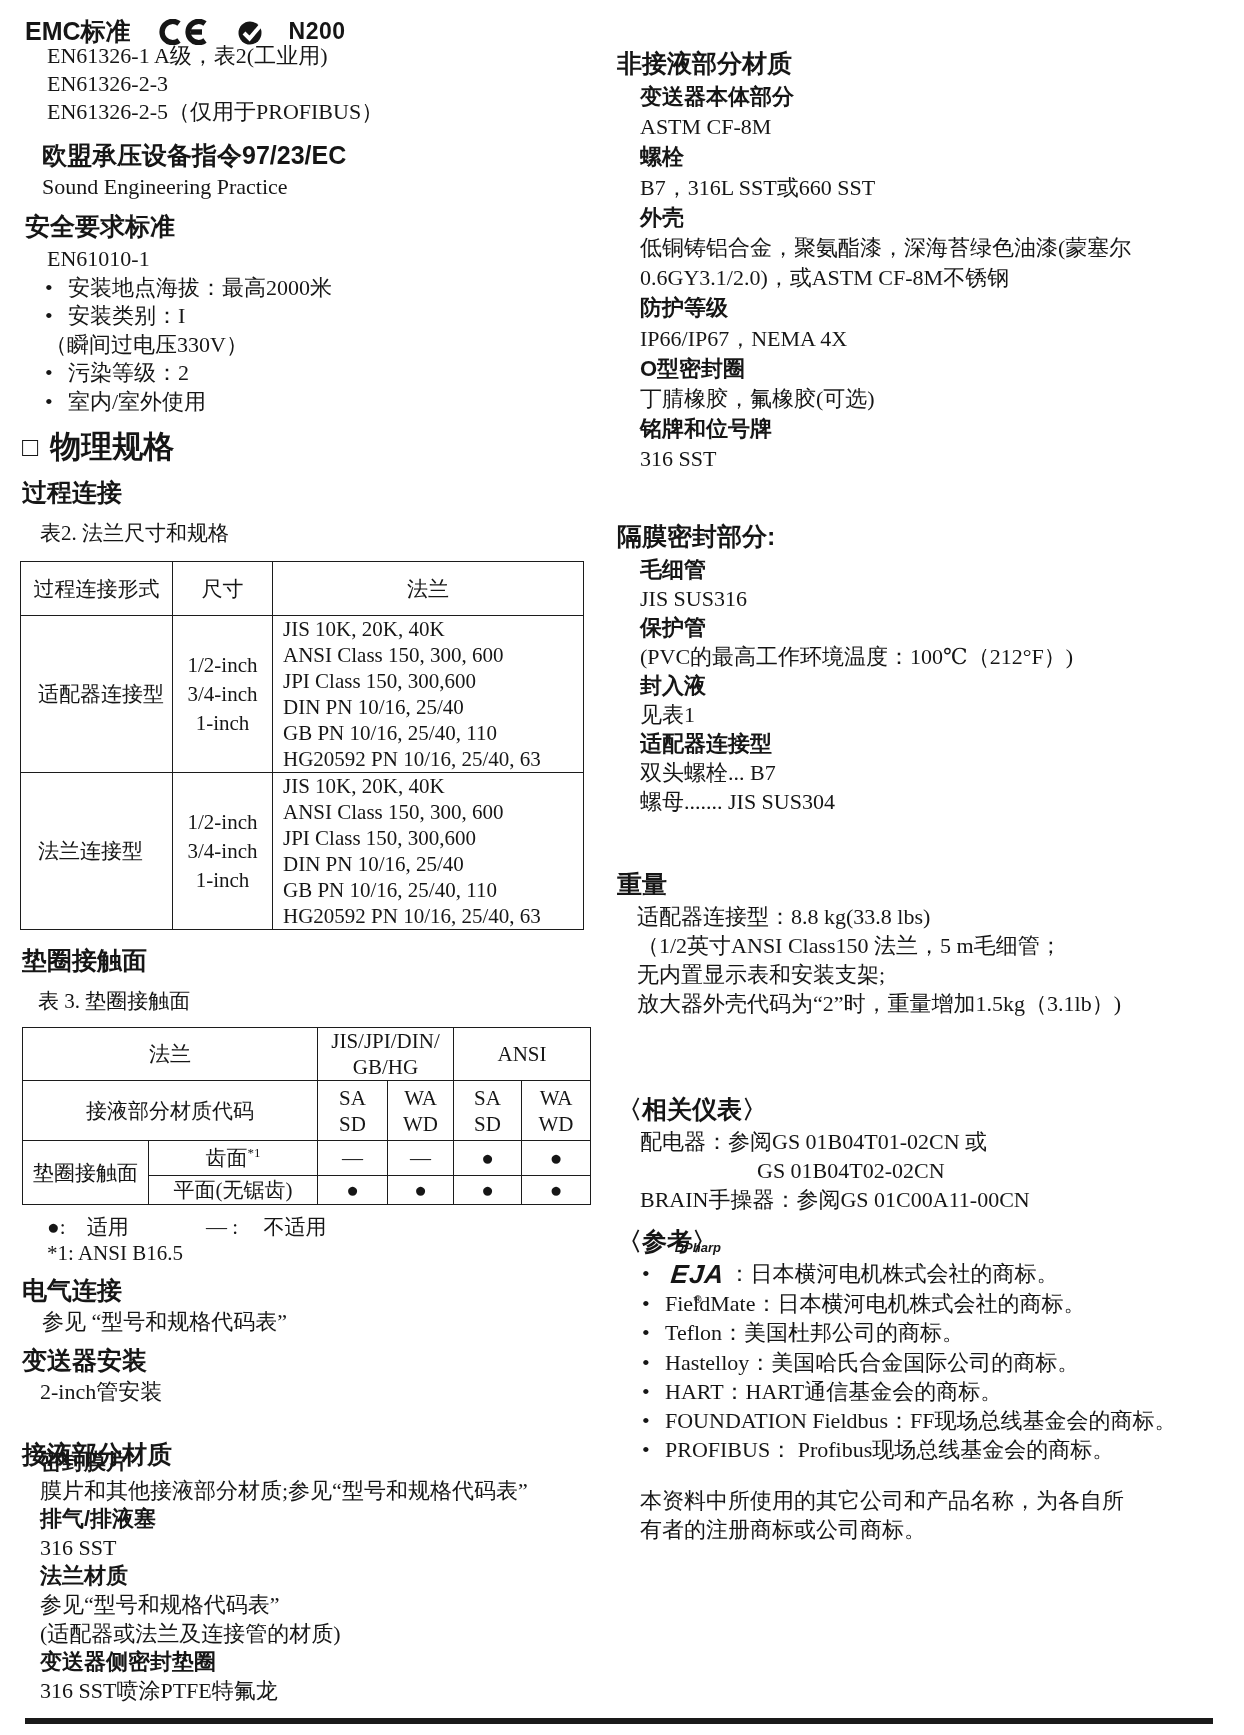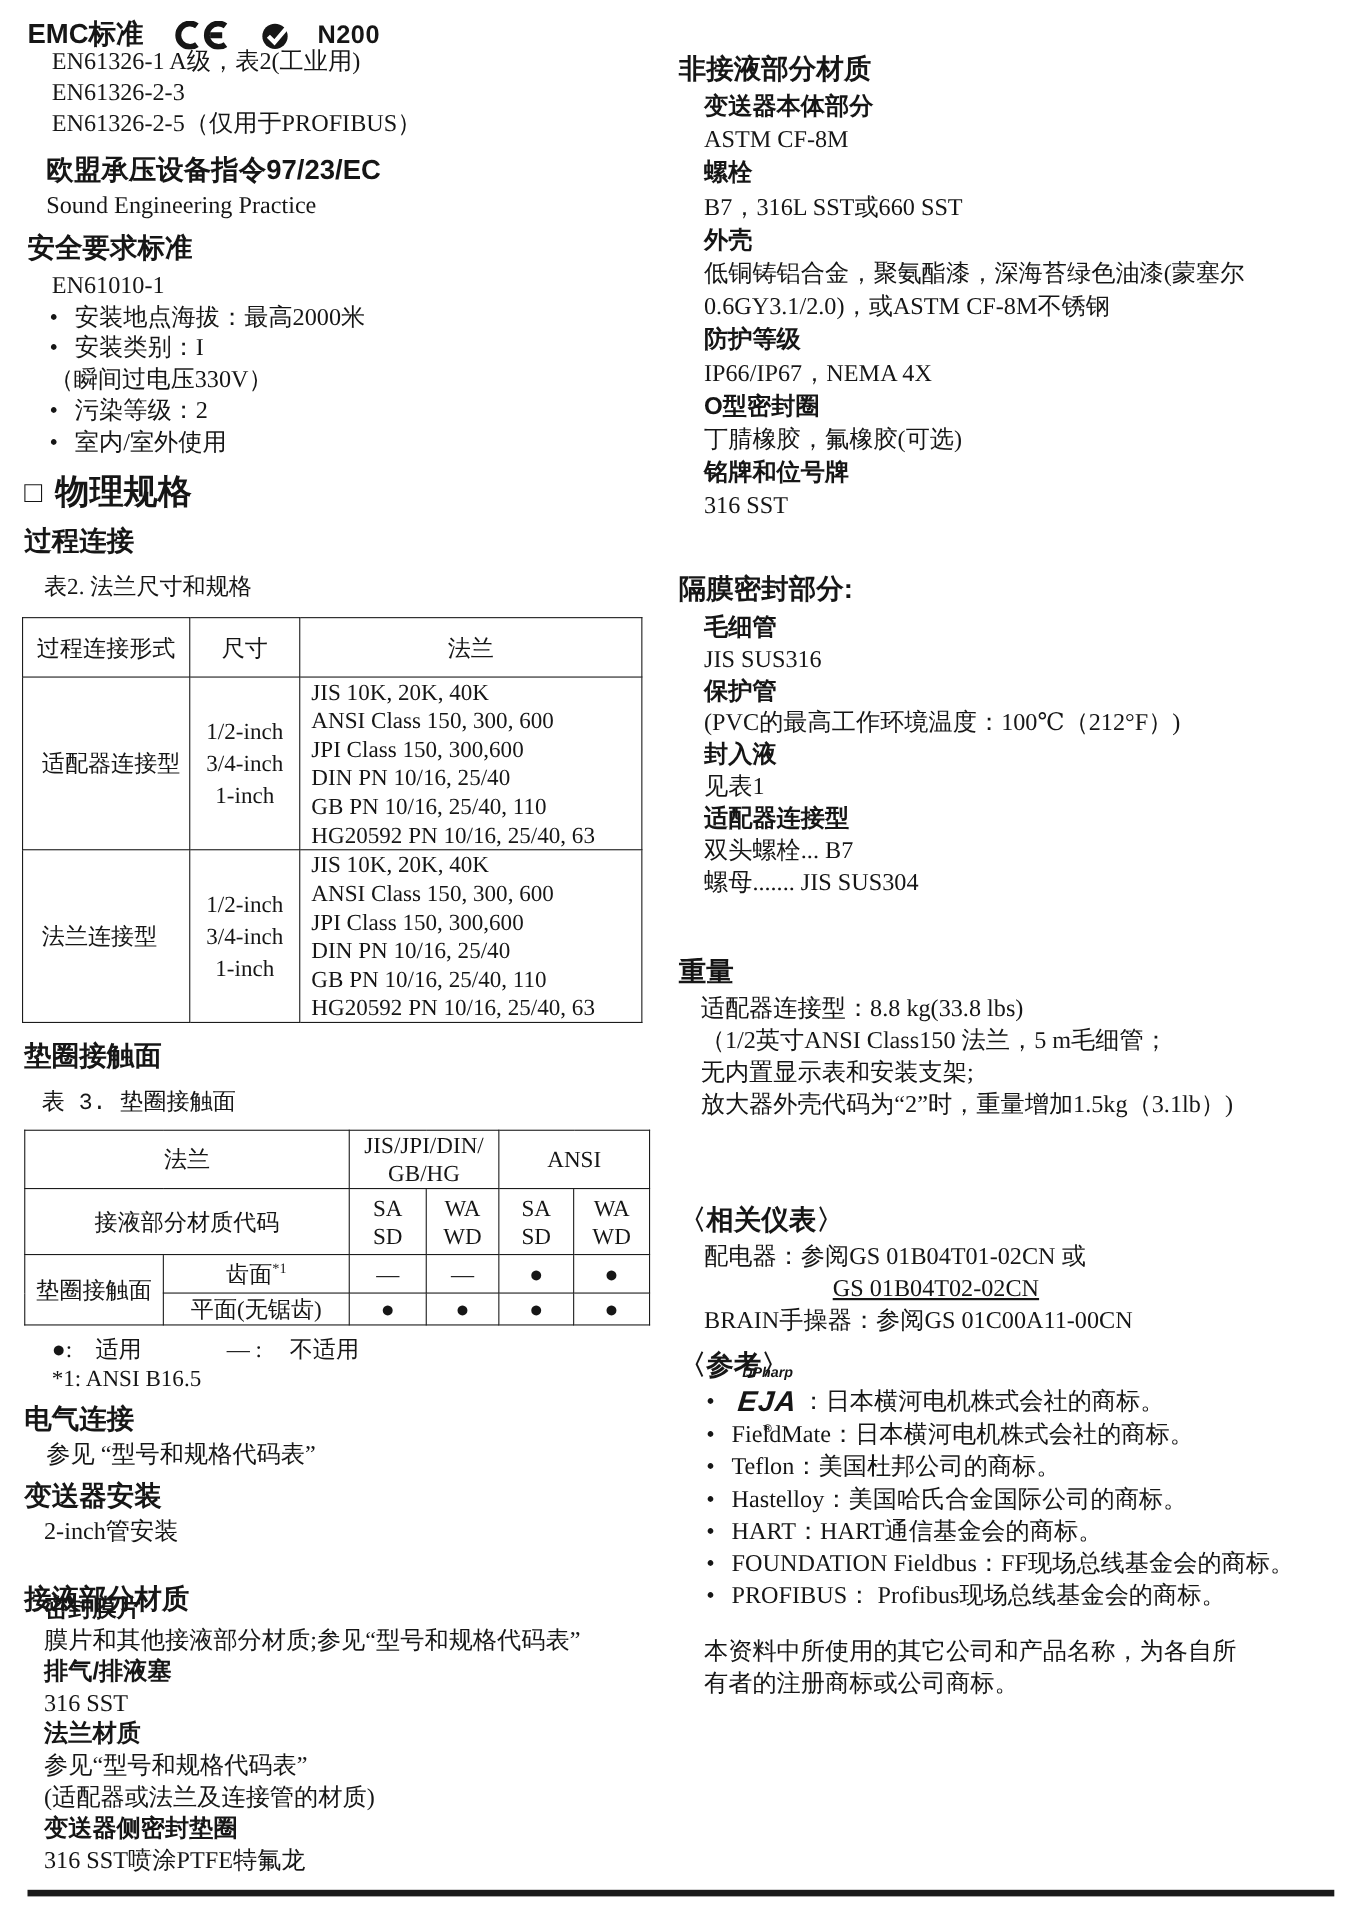--- a/index.html
+++ b/index.html
@@ -126,21 +126,21 @@
         <div>JPI Class 150, 300,600</div>
         <div>DIN PN 10/16, 25/40</div>
         <div>GB PN 10/16, 25/40, 110</div>
         <div>HG20592 PN 10/16, 25/40, 63</div>
       </td>
     </tr>
   </tbody>
     </table>
 
   <div class="abs hd h2" style="top:945px;left:22px;">垫圈接触面</div>
-  <div class="abs caption" style="top:987px;left:38px;font-family:Liberation Mono, monospace;">表 3. 垫圈接触面</div>
+  <div class="abs caption" style="top:987px;left:38px;">表 3. 垫圈接触面</div>
   <table class="t3 abs" style="top:1027px;left:22px;width:568px;">
     <colgroup>
         <col style="width:126px">
         <col style="width:169px">
         <col style="width:70px">
         <col style="width:66px">
         <col style="width:68px">
         <col style="width:69px">
       </colgroup>
     <tbody>
@@ -250,21 +250,21 @@
   <div class="abs body22" style="top:902px;left:637px;line-height:29px;">
     <div class="line">适配器连接型：8.8 kg(33.8 lbs)</div>
     <div class="line">（1/2英寸ANSI Class150 法兰，5 m毛细管；</div>
     <div class="line">无内置显示表和安装支架;</div>
     <div class="line">放大器外壳代码为“2”时，重量增加1.5kg（3.1lb）)</div>
   </div>
 
   <div class="abs hd h2" style="top:1094px;left:617px;">〈相关仪表〉</div>
   <div class="abs body22" style="top:1127px;left:640px;line-height:29px;">
     <div class="line">配电器：参阅GS 01B04T01-02CN 或</div>
-    <div class="line" style="padding-left:117px;text-decoration:underline;">GS 01B04T02-02CN</div>
+    <div class="line" style="padding-left:117px;">GS 01B04T02-02CN</div>
     <div class="line">BRAIN手操器：参阅GS 01C00A11-00CN</div>
   </div>
 
   <div class="abs hd h2" style="top:1226px;left:617px;">〈参考〉</div>
   <div class="abs body22" style="top:1258px;left:642px;line-height:29.3px;">
     <div class="line" style="display:flex;align-items:center;height:31px;">
       <span class="bullet">•</span>
       <span class="ejalogo">
         <span class="dp">DPharp</span>
           <span class="eja">EJA</span>

